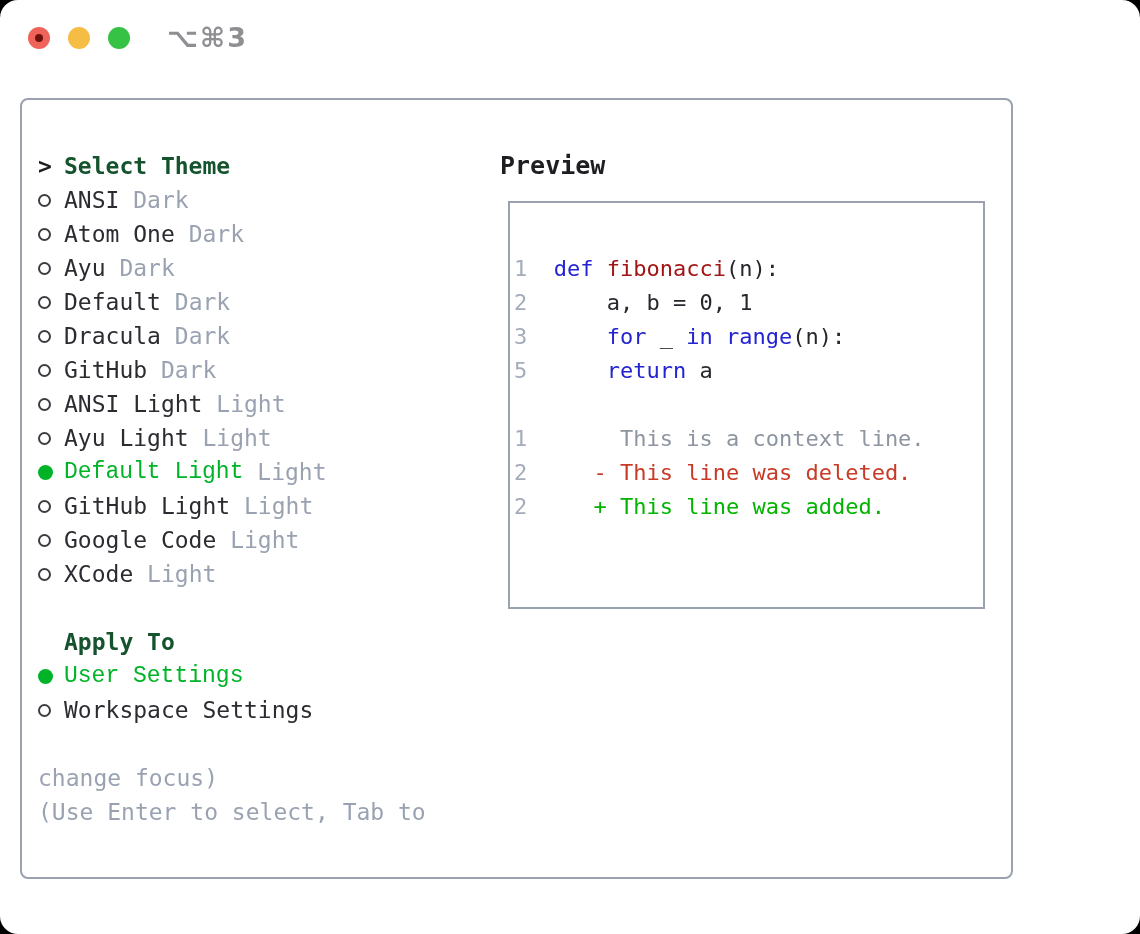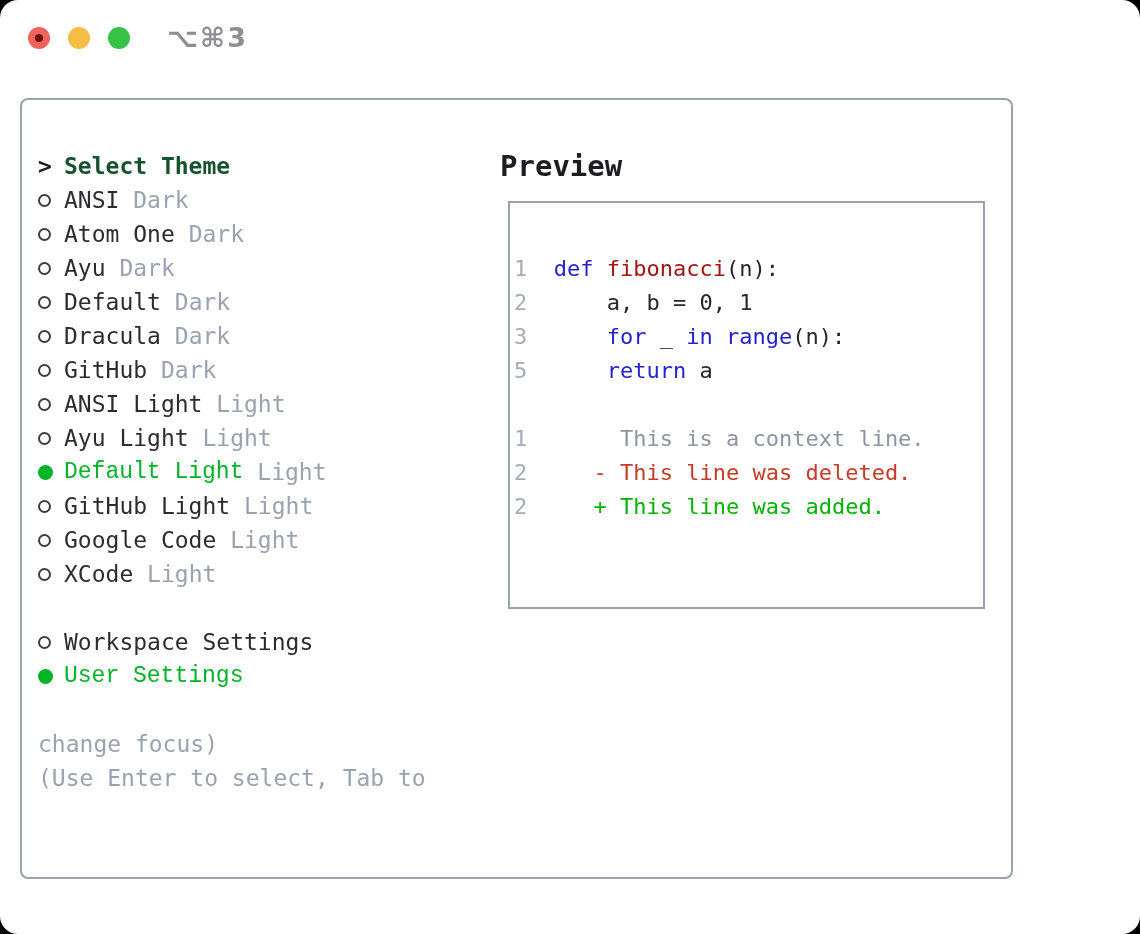--- a/index.html
+++ b/index.html
@@ -26,21 +26,21 @@
   .hdr{font-weight:700;color:#14532d;}
   .circle{width:13px;height:13px;border:2px solid #3c3c43;border-radius:50%;box-sizing:border-box;display:inline-block;}
   .circle.sel{width:15px;height:15px;border:none;background:var(--sel-green,#00b327);}
   .nm{color:var(--text-dark,#2b2b31);}
   .nm.sel{color:var(--sel-green,#00b327);font-family:Liberation Mono, monospace;}
   .vr{color:var(--muted-gray,#9aa2b1);}
   .help-line{color:var(--muted-gray,#9aa2b1);}
   .spacer{height:34px;}
 
   
-  .preview-label{position:absolute;left:478px;top:49px;height:34px;line-height:34px;font-size:29px;font-weight:700;color:#1d1d22;}
+  .preview-label{position:absolute;left:478px;top:49px;height:34px;line-height:34px;font-size:25px;font-weight:700;color:#1d1d22;}
   .preview-box{position:absolute;left:486px;top:101px;width:477px;height:408px;border:2px solid var(--border-gray,#99a2ae);box-sizing:border-box;padding:49px 0 0 4px;overflow:hidden;background:#fff;}
   .cl{height:34px;line-height:34px;font-size:22px;white-space:pre;}
   .ln{color:var(--ln-gray,#a4acba);}
   .pl{color:#26262c;}
   .kw{color:var(--kw-blue,#2323d1);}
   .fn{color:var(--fn-red,#a31515);}
   .ctx{color:var(--ctx-gray,#8d95a1);}
   .del{color:var(--del-red,#c93a26);}
   .add{color:var(--add-green,#00b400);}
 </style>
@@ -76,24 +76,28 @@
           <div class="row"><span class="marker"><span class="circle"></span></span><span class="nm">ANSI Light</span><span class="vr"> Light</span></div>
           <div class="row"><span class="marker"><span class="circle"></span></span><span class="nm">Ayu Light</span><span class="vr"> Light</span></div>
           <div class="row"><span class="marker"><span class="circle sel"></span></span><span class="nm sel">Default Light</span><span class="vr"> Light</span></div>
           <div class="row"><span class="marker"><span class="circle"></span></span><span class="nm">GitHub Light</span><span class="vr"> Light</span></div>
           <div class="row"><span class="marker"><span class="circle"></span></span><span class="nm">Google Code</span><span class="vr"> Light</span></div>
           <div class="row"><span class="marker"><span class="circle"></span></span><span class="nm">XCode</span><span class="vr"> Light</span></div>
         </div>
 
       <div class="spacer"></div>
 
+      <div class="row">
+        <span class="marker"></span>
+        <span class="hdr">Apply To</span>
+      </div>
 
       <div id="apply-list">
+          <div class="row"><span class="marker"><span class="circle sel"></span></span><span class="nm sel">User Settings</span></div>
           <div class="row"><span class="marker"><span class="circle"></span></span><span class="nm">Workspace Settings</span></div>
-          <div class="row"><span class="marker"><span class="circle sel"></span></span><span class="nm sel">User Settings</span></div>
         </div>
 
       <div class="spacer"></div>
 
       <div class="row help-line">change focus)</div>
       <div class="row help-line">(Use Enter to select, Tab to</div>
     </div>
 
     <div class="preview-label">Preview</div>
 

